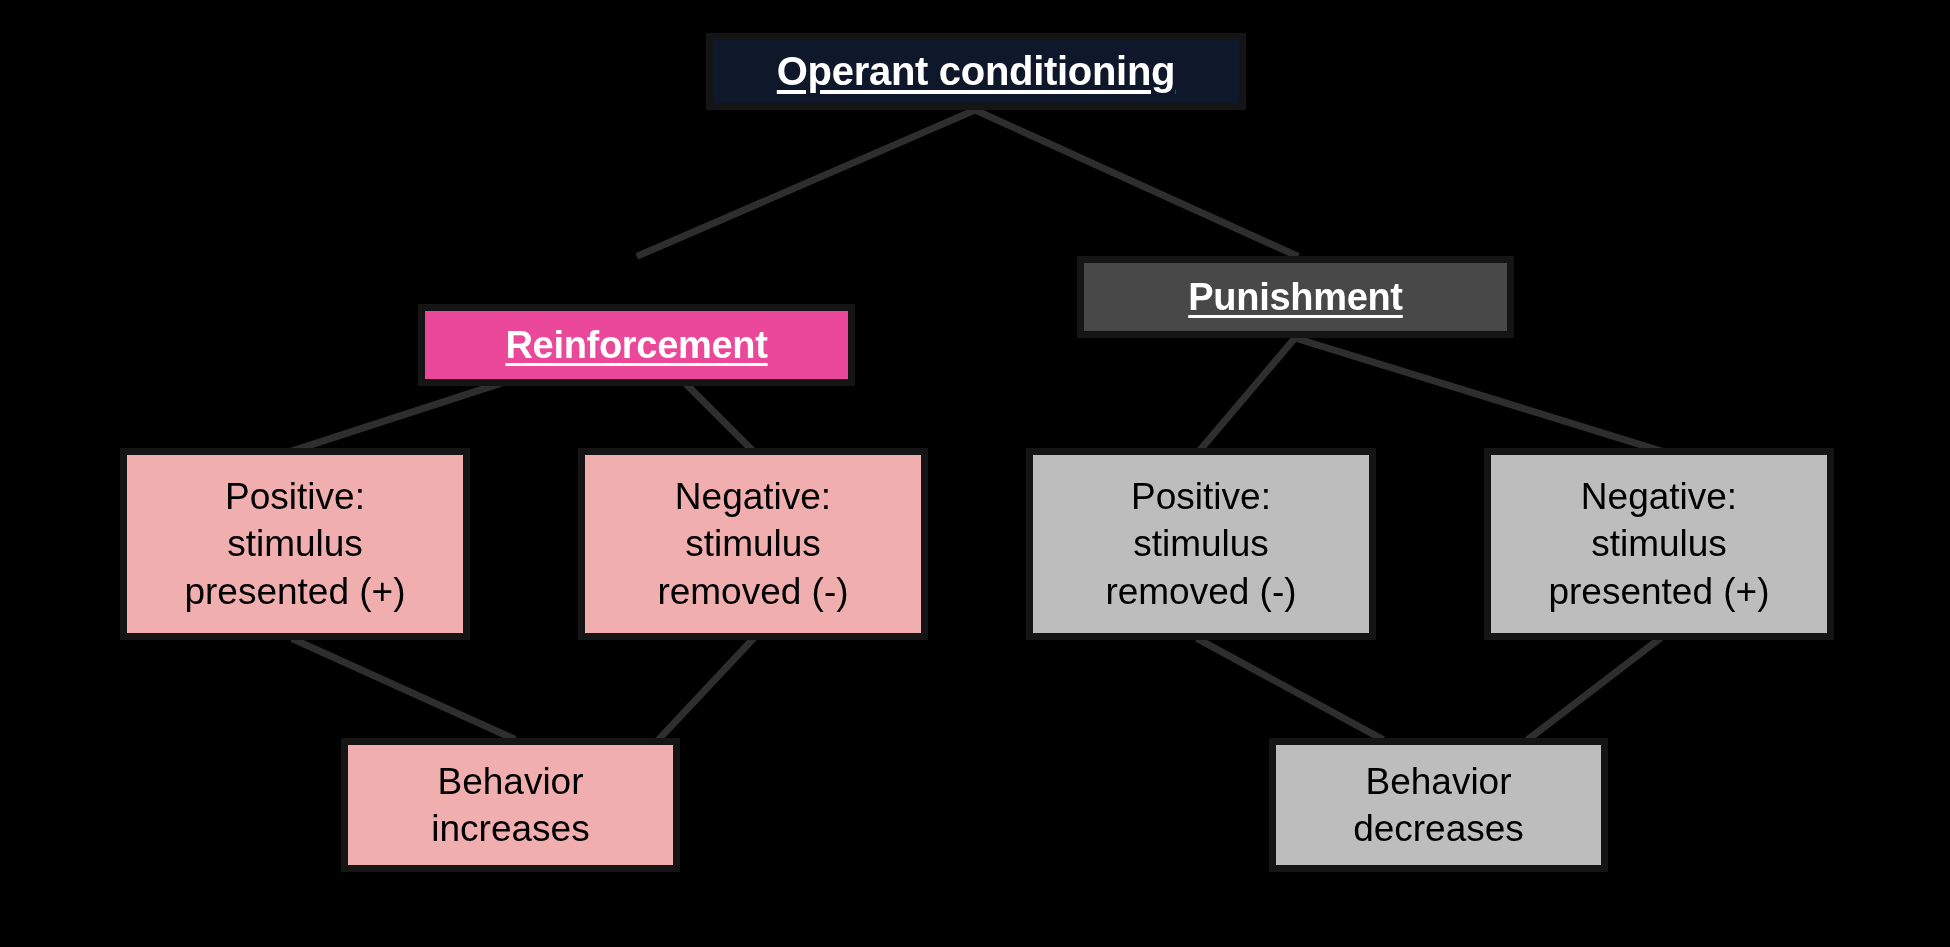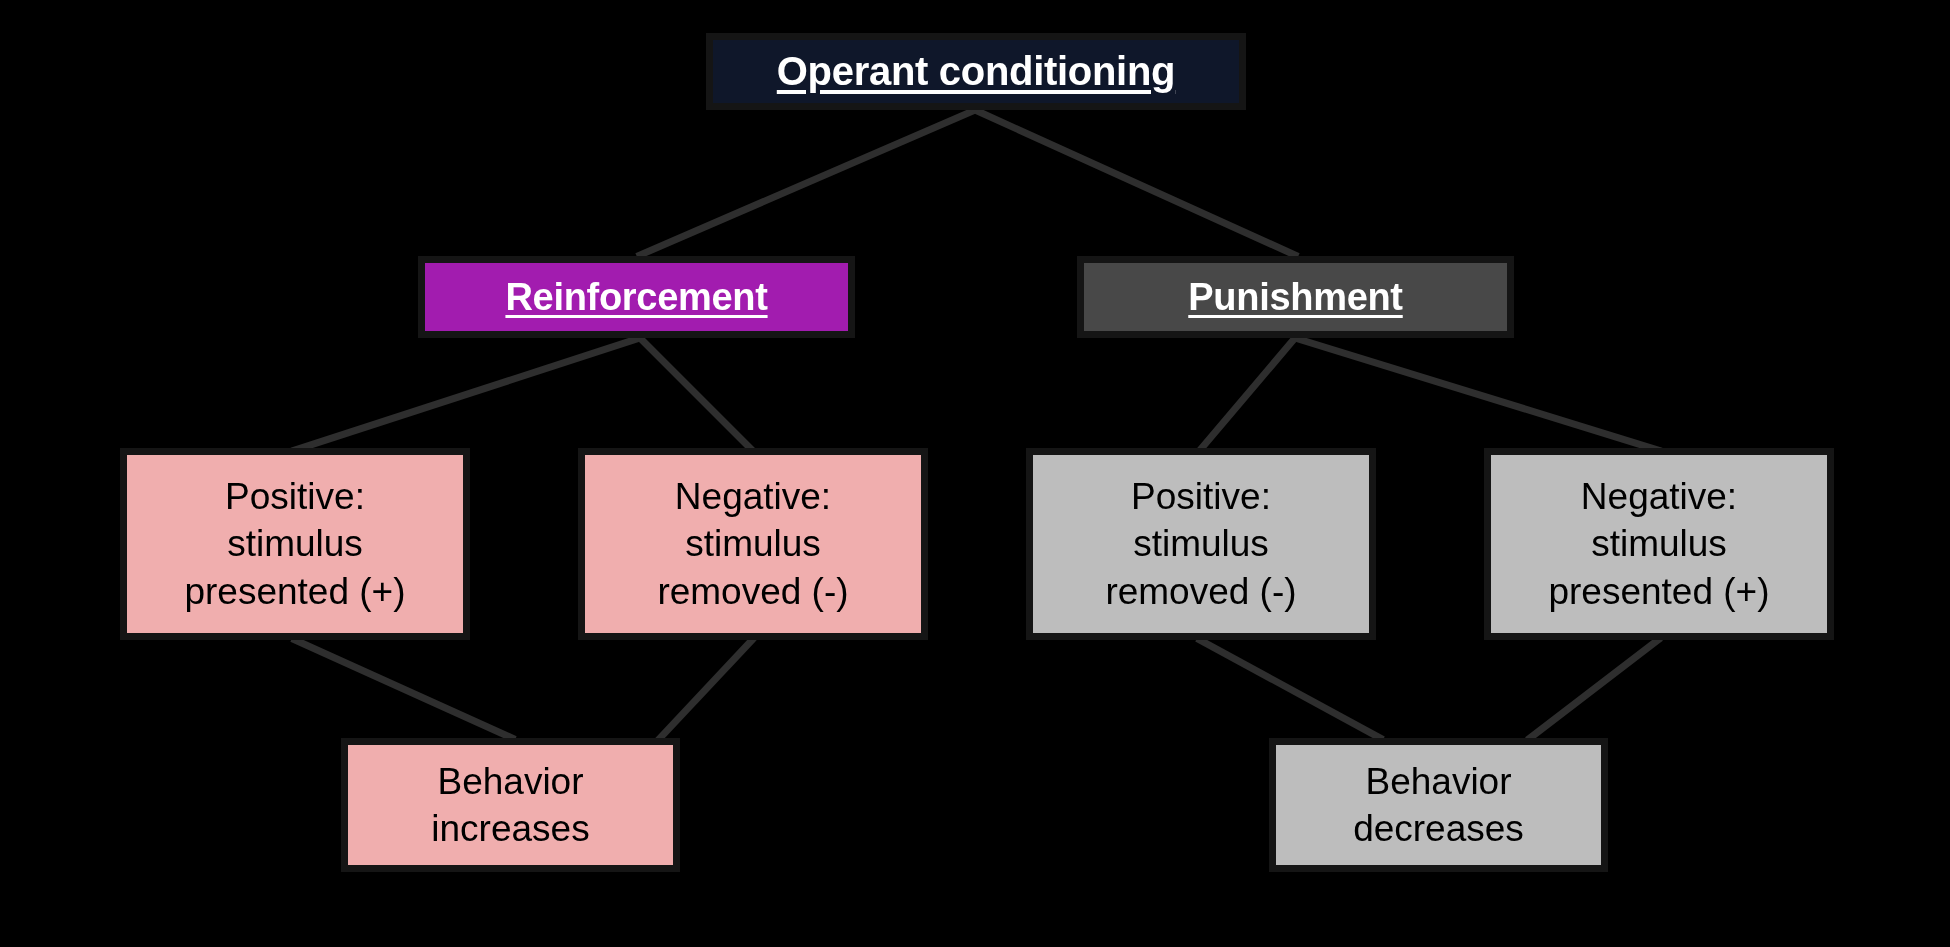--- a/index.html
+++ b/index.html
@@ -46,21 +46,22 @@
     color: #ffffff;
     font-weight: bold;
     font-size: 40px;
     line-height: 1.12;
     text-decoration: underline;
     text-underline-offset: 5px;
     letter-spacing: -0.3px;
   }
   
   .node.branch-reinforcement {
-    background: #a21caf;
+    background: #ec4899;
+    margin-top: 48px;
   }
   
   .node.branch-punishment {
     background: #484848;
   }
   .node.branch-reinforcement .node-label,
   .node.branch-punishment .node-label {
     color: #ffffff;
     font-weight: bold;
     font-size: 38px;

